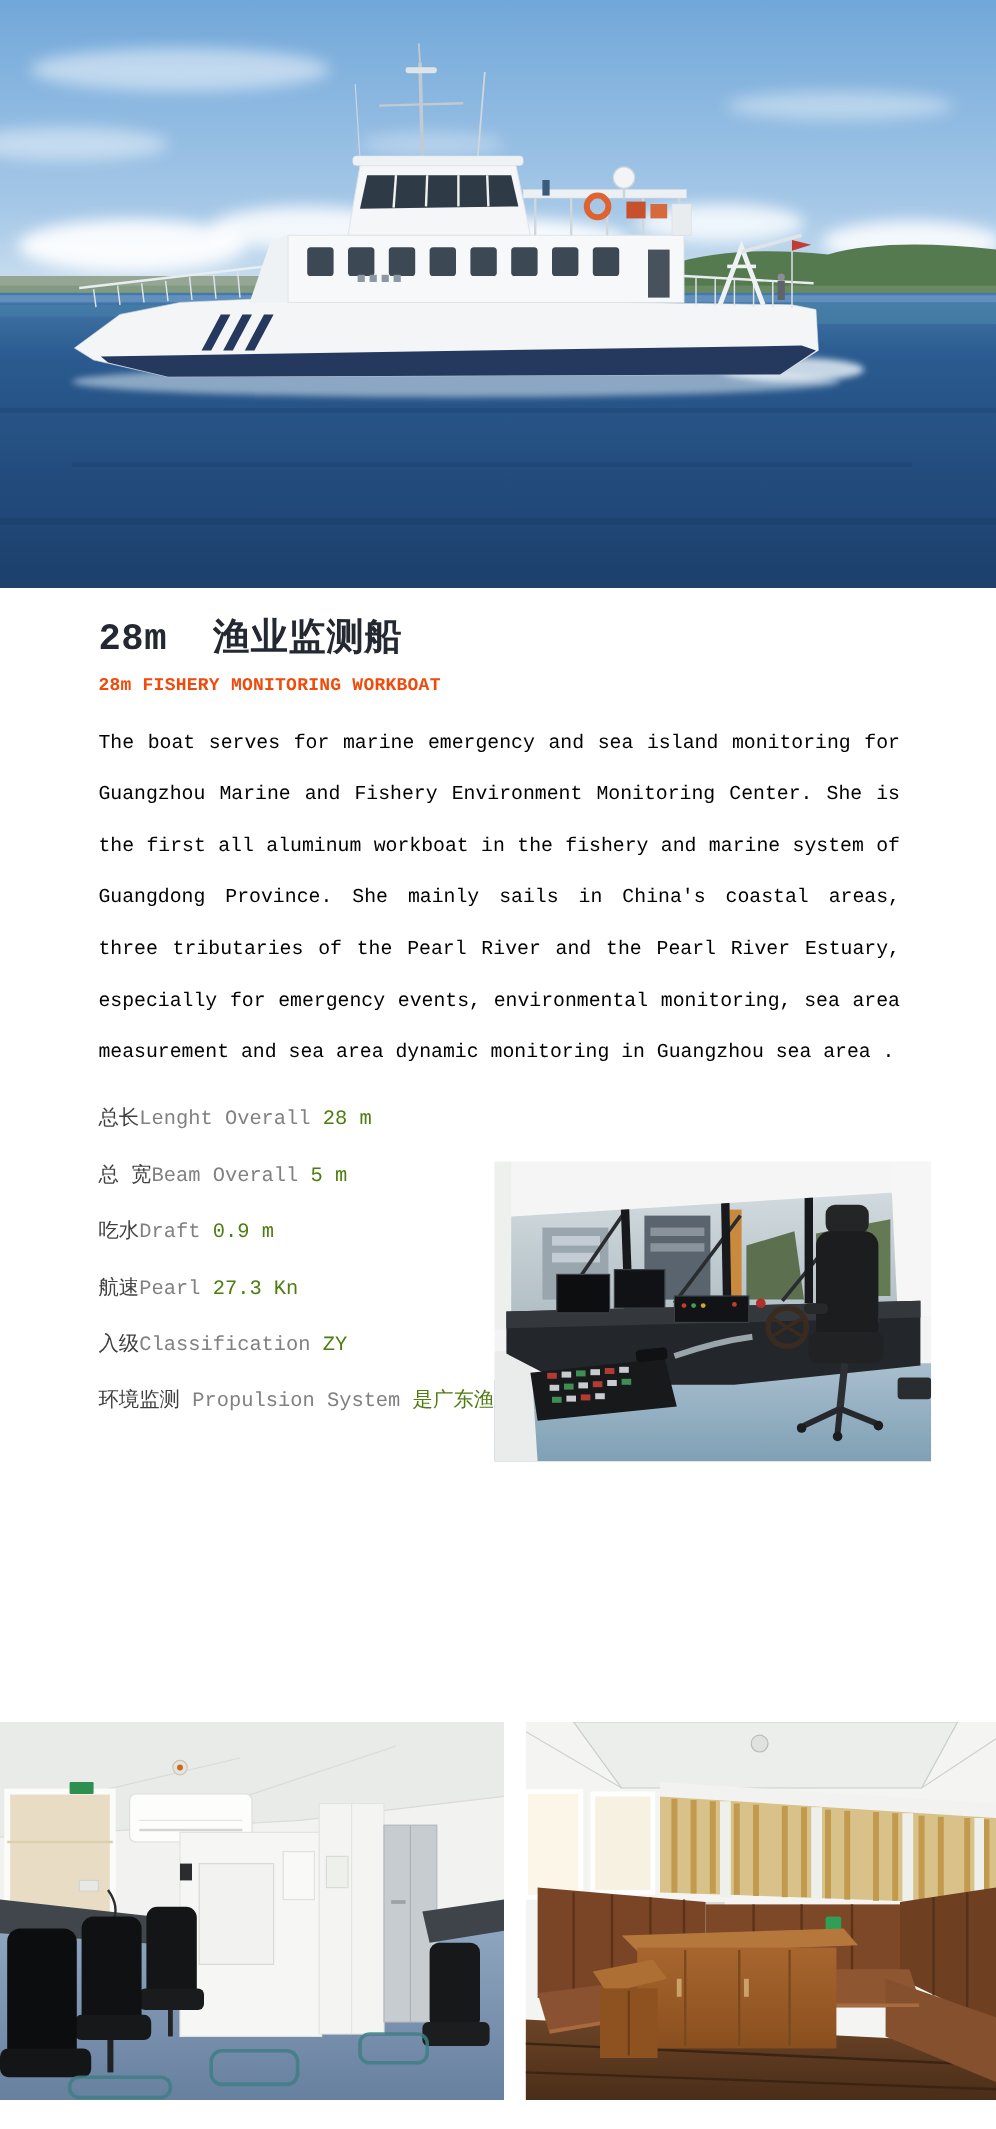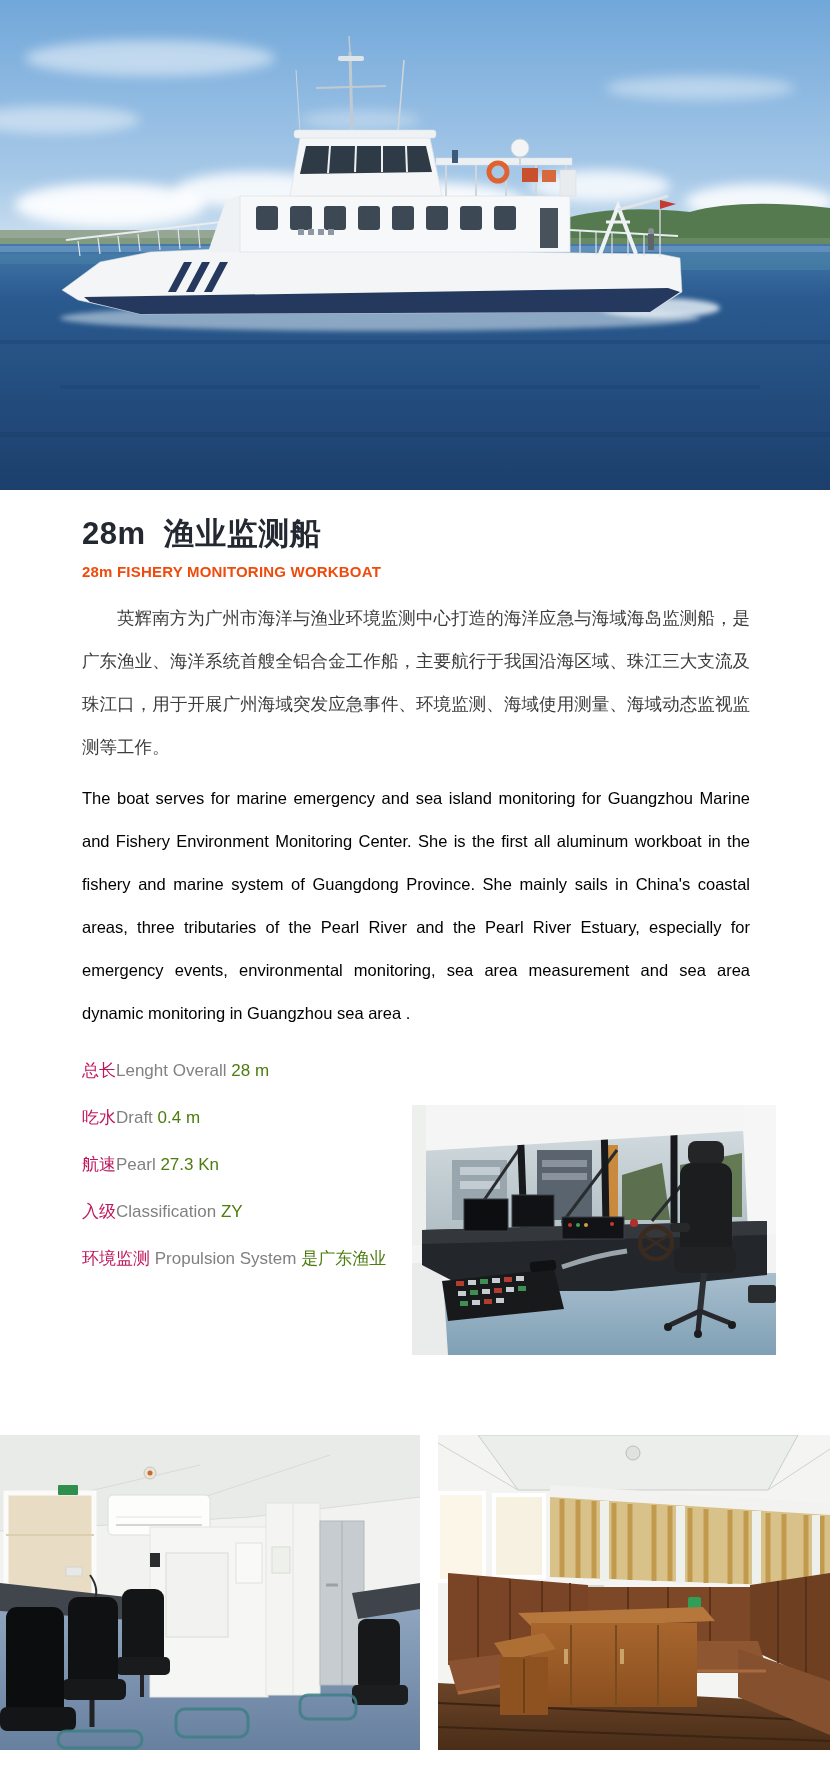--- a/index.html
+++ b/index.html
@@ -1,20 +1,20 @@
 <!DOCTYPE html>
 <html style="--accent: #ef4b0c; --title: #232831; --body: #3c3c3c; --spec_en: #818181;"><head>
 <meta charset="utf-8">
 <style>
   * { box-sizing: border-box; }
   html,body { margin:0; padding:0; background:#ffffff; }
   .page {
     width:830px; height:1774px; position:relative; margin:0 auto;
     background:#fff; overflow:hidden;
-    font-family:Liberation Sans, sans-serif;
+    font-family:Liberation Mono, monospace;
     -webkit-font-smoothing:antialiased;
   }
   svg { display:block; }
   .hero { width:830px; height:490px; }
   .content { padding:0 80px 0 82px; }
   .title {
     margin:22px 0 0; font-size:31px; font-weight:bold; color:#232831;
     letter-spacing:0.5px; white-space:pre; line-height:44px;
   }
   .subtitle {
@@ -25,21 +25,21 @@
     margin:12px 0 0; font-size:17.5px; color:#3c3c3c; line-height:43px;
     text-align:justify; text-indent:2em;
   }
   .intro-en {
     margin:8px 0 0; font-size:16.5px; color:#000000; line-height:43px;
     text-align:justify;
   }
   .spec-photo-row { display:flex; margin-top:12px; }
   .specs { flex:1 1 auto; min-width:0; }
   .spec-row { font-size:17px; line-height:47px; white-space:pre; color:#3c3c3c; }
-  .spec-cn { color:#be185d; }
+  .spec-cn { color:#404040; }
   .spec-en { color:var(--spec_en,#818181); }
   .spec-value { color:#4d7c0f; }
   .cockpit { flex:0 0 364px; width:364px; height:250px; margin-top:58px; margin-right:-26px; }
   .bottom-photos { position:absolute; top:1435px; left:0; width:830px; height:315px; display:flex; }
   .photo-left { width:420px; height:315px; }
   .photo-right { width:392px; height:315px; margin-left:18px; }
 </style>
 </head>
 <body>
 
@@ -181,27 +181,27 @@
       <line x1="660" y1="200" x2="660" y2="244" stroke="#c9cfd4" stroke-width="1.5"></line>
       <polygon points="660,200 676,204 660,209" fill="#c23b34"></polygon>
       <circle cx="651" cy="231" r="3" fill="#8a8f96"></circle>
       <rect x="648" y="234" width="6" height="16" fill="#5d646c"></rect>
     </svg>
   </div>
 
   <div class="content">
     <h1 class="title">28m  渔业监测船</h1>
     <div class="subtitle">28m FISHERY MONITORING WORKBOAT</div>
-    <p class="intro-cn">英辉南方为广州市海洋与渔业环境监测中心打造的海洋应急与海域海岛监测船，是广东渔业、海洋系统首艘全铝合金工作船，主要航行于我国沿海区域、珠江三大支流及珠江口，用于开展广州海域突发应急事件、环境监测、海域使用测量、海域动态监视监测等工作。</p>
     <p class="intro-en">The boat serves for marine emergency and sea island monitoring for Guangzhou Marine and Fishery Environment Monitoring Center. She is the first all aluminum workboat in the fishery and marine system of Guangdong Province. She mainly sails in China's coastal areas, three tributaries of the Pearl River and the Pearl River Estuary, especially for emergency events, environmental monitoring, sea area measurement and sea area dynamic monitoring in Guangzhou sea area .</p>
 
     <div class="spec-photo-row">
       <div class="specs">
         <div class="spec-row"><span class="spec-cn">总长</span><span class="spec-en">Lenght Overall</span><span class="spec-value"> 28 m</span></div>
-        <div class="spec-row"><span class="spec-cn">吃水</span><span class="spec-en">Draft</span><span class="spec-value"> 0.4 m</span></div>
+        <div class="spec-row"><span class="spec-cn">总 宽</span><span class="spec-en">Beam Overall</span><span class="spec-value"> 5 m</span></div>
+        <div class="spec-row"><span class="spec-cn">吃水</span><span class="spec-en">Draft</span><span class="spec-value"> 0.9 m</span></div>
         <div class="spec-row"><span class="spec-cn">航速</span><span class="spec-en">Pearl</span><span class="spec-value"> 27.3 Kn</span></div>
         <div class="spec-row"><span class="spec-cn">入级</span><span class="spec-en">Classification</span><span class="spec-value"> ZY</span></div>
         <div class="spec-row"><span class="spec-cn">环境监测 </span><span class="spec-en">Propulsion System</span><span class="spec-value"> 是广东渔业</span></div>
       </div>
 
       <div class="cockpit">
         <svg width="364" height="250" viewBox="0 0 364 250" aria-hidden="true">
           <defs>
             <linearGradient id="cfloor" x1="0" y1="0" x2="0" y2="1">
               <stop offset="0" stop-color="#a9bfce"></stop>

